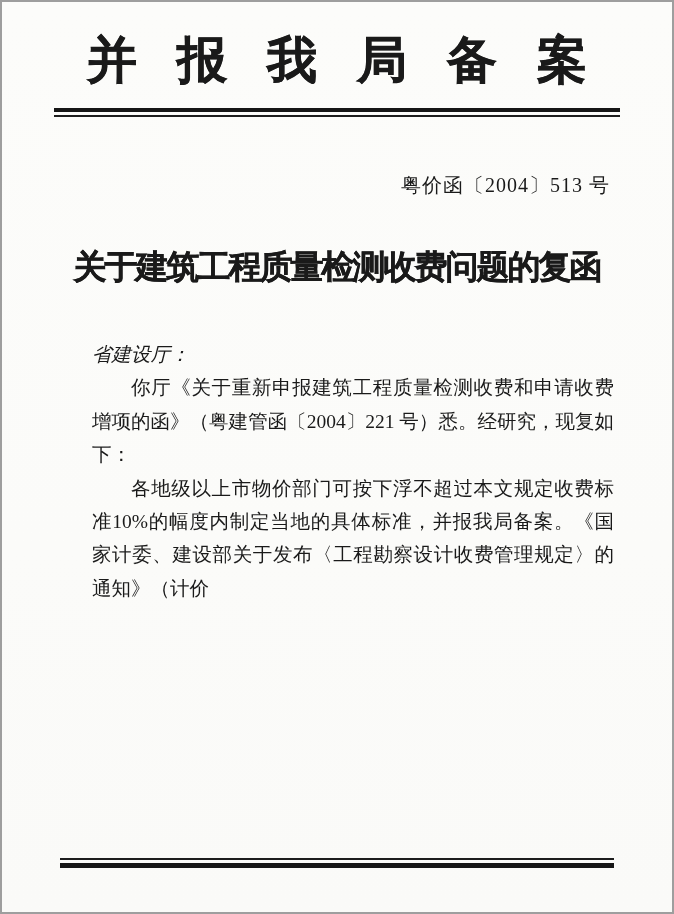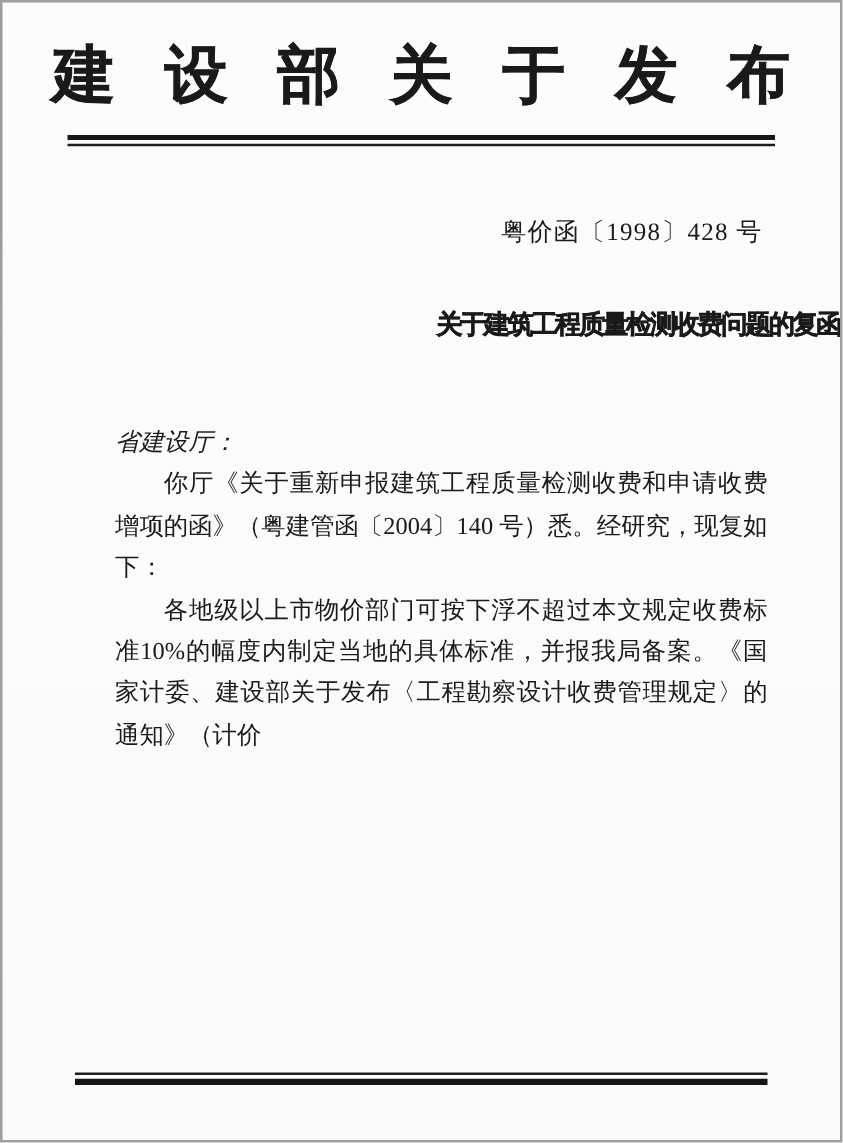--- a/index.html
+++ b/index.html
@@ -48,22 +48,22 @@
     font-size: 20px;
     letter-spacing: 1px;
     white-space: nowrap;
   }
   .title {
     position: absolute;
     top: 243px;
     left: 0;
     right: 0;
     margin: 0;
-    text-align: right;
-    font-size: 21px;
+    text-align: center;
+    font-size: 33px;
     font-weight: 700;
     letter-spacing: -2px;
     white-space: nowrap;
     -webkit-text-stroke: 0.4px #1a1a1a;
   }
   .body-text {
     position: absolute;
     top: 336px;
     left: 90px;
     width: 522px;
@@ -81,35 +81,35 @@
     width: 554px;
   }
   .rule-bottom .bar-thin  { height: 2px; background: #1d1d1d; }
   .rule-bottom .bar-thick { height: 5px; background: #161616; margin-top: 3px; }
 </style>
 </head>
 <body>
 
 <div class="page">
 
-  <div class="agency">建设部关于发布</div>
+  <div class="agency">并报我局备案</div>
 
   <div class="rule-top">
     <div class="bar-thick"></div>
     <div class="bar-thin"></div>
   </div>
 
-  <div class="doc-no">粤价函〔1998〕428 号</div>
+  <div class="doc-no">粤价函〔2004〕513 号</div>
 
   <h1 class="title">关于建筑工程质量检测收费问题的复函</h1>
 
   <div class="body-text">
     <p class="salutation">省建设厅：</p>
     <div>
-        <p class="para">你厅《关于重新申报建筑工程质量检测收费和申请收费增项的函》（粤建管函〔2004〕140 号）悉。经研究，现复如下：</p>
+        <p class="para">你厅《关于重新申报建筑工程质量检测收费和申请收费增项的函》（粤建管函〔2004〕221 号）悉。经研究，现复如下：</p>
         <p class="para">各地级以上市物价部门可按下浮不超过本文规定收费标准10%的幅度内制定当地的具体标准，并报我局备案。《国家计委、建设部关于发布〈工程勘察设计收费管理规定〉的通知》（计价</p>
       </div>
   </div>
 
   <div class="rule-bottom">
     <div class="bar-thin"></div>
     <div class="bar-thick"></div>
   </div>
 
 </div>

